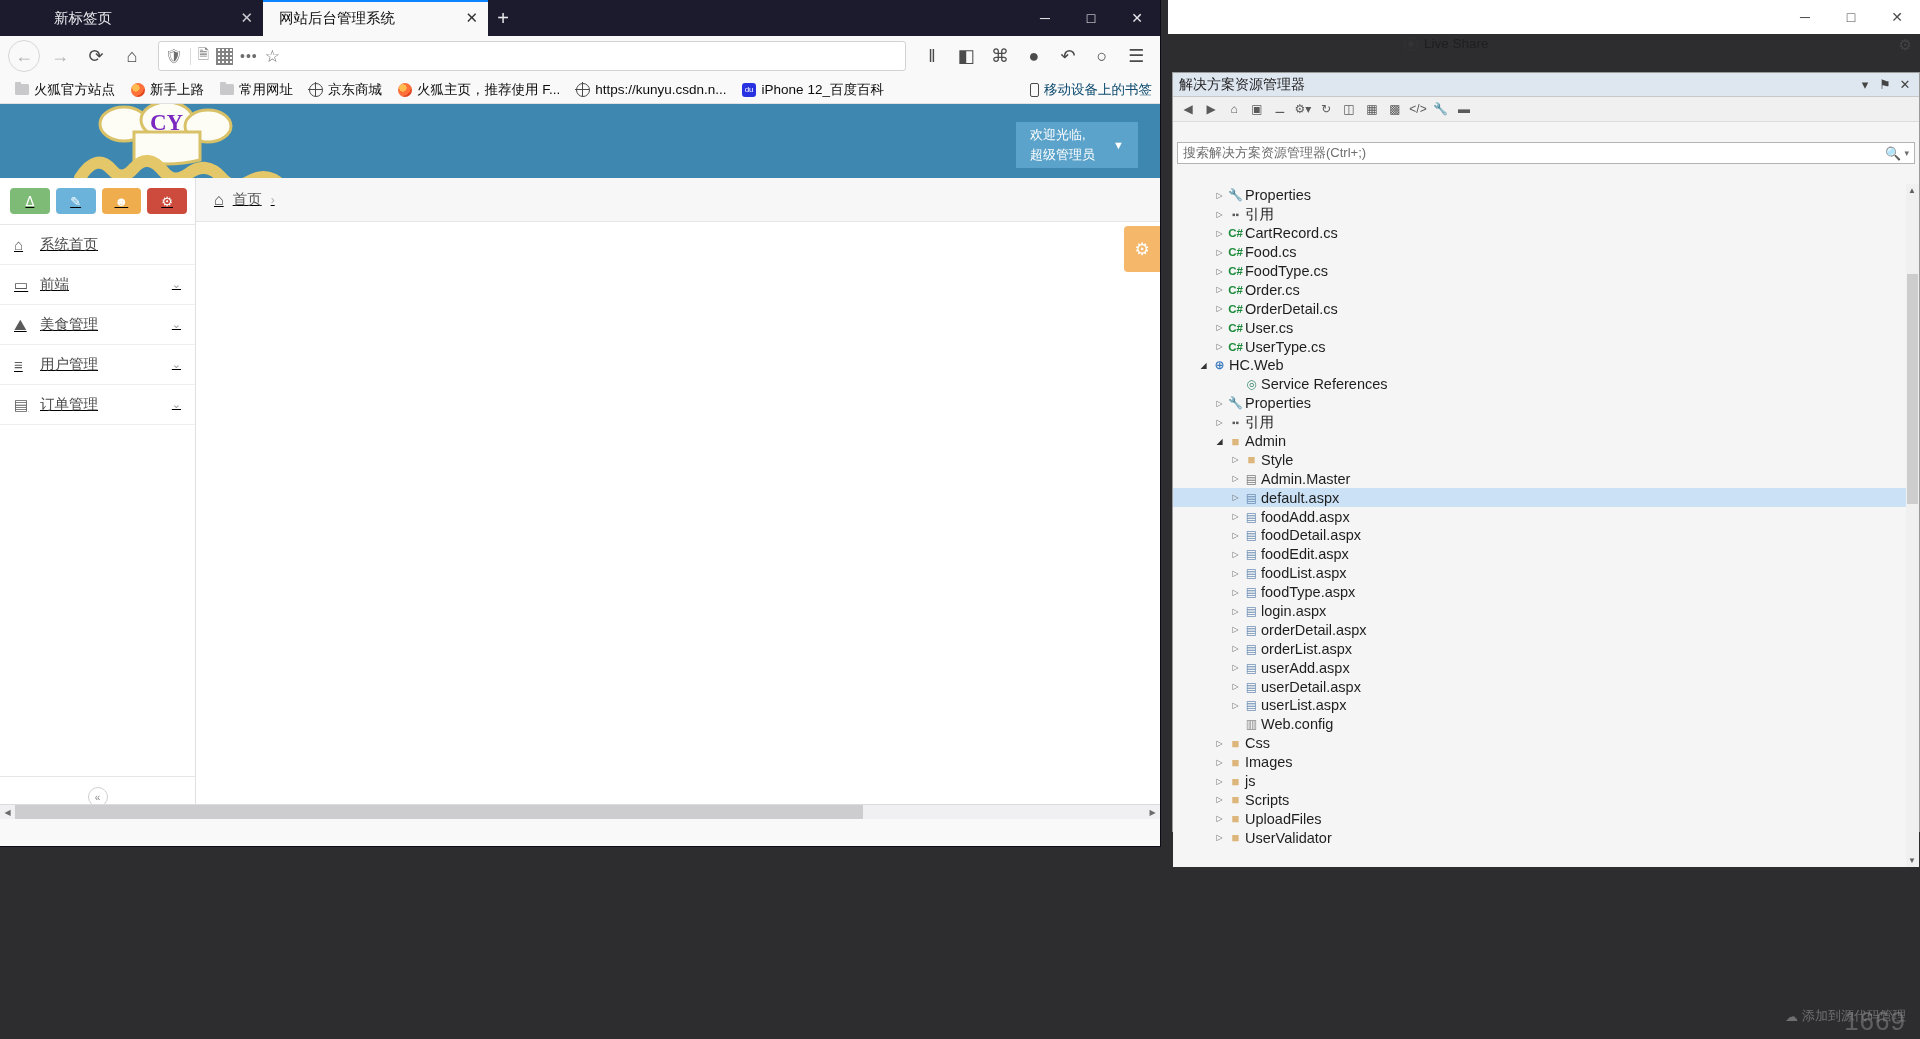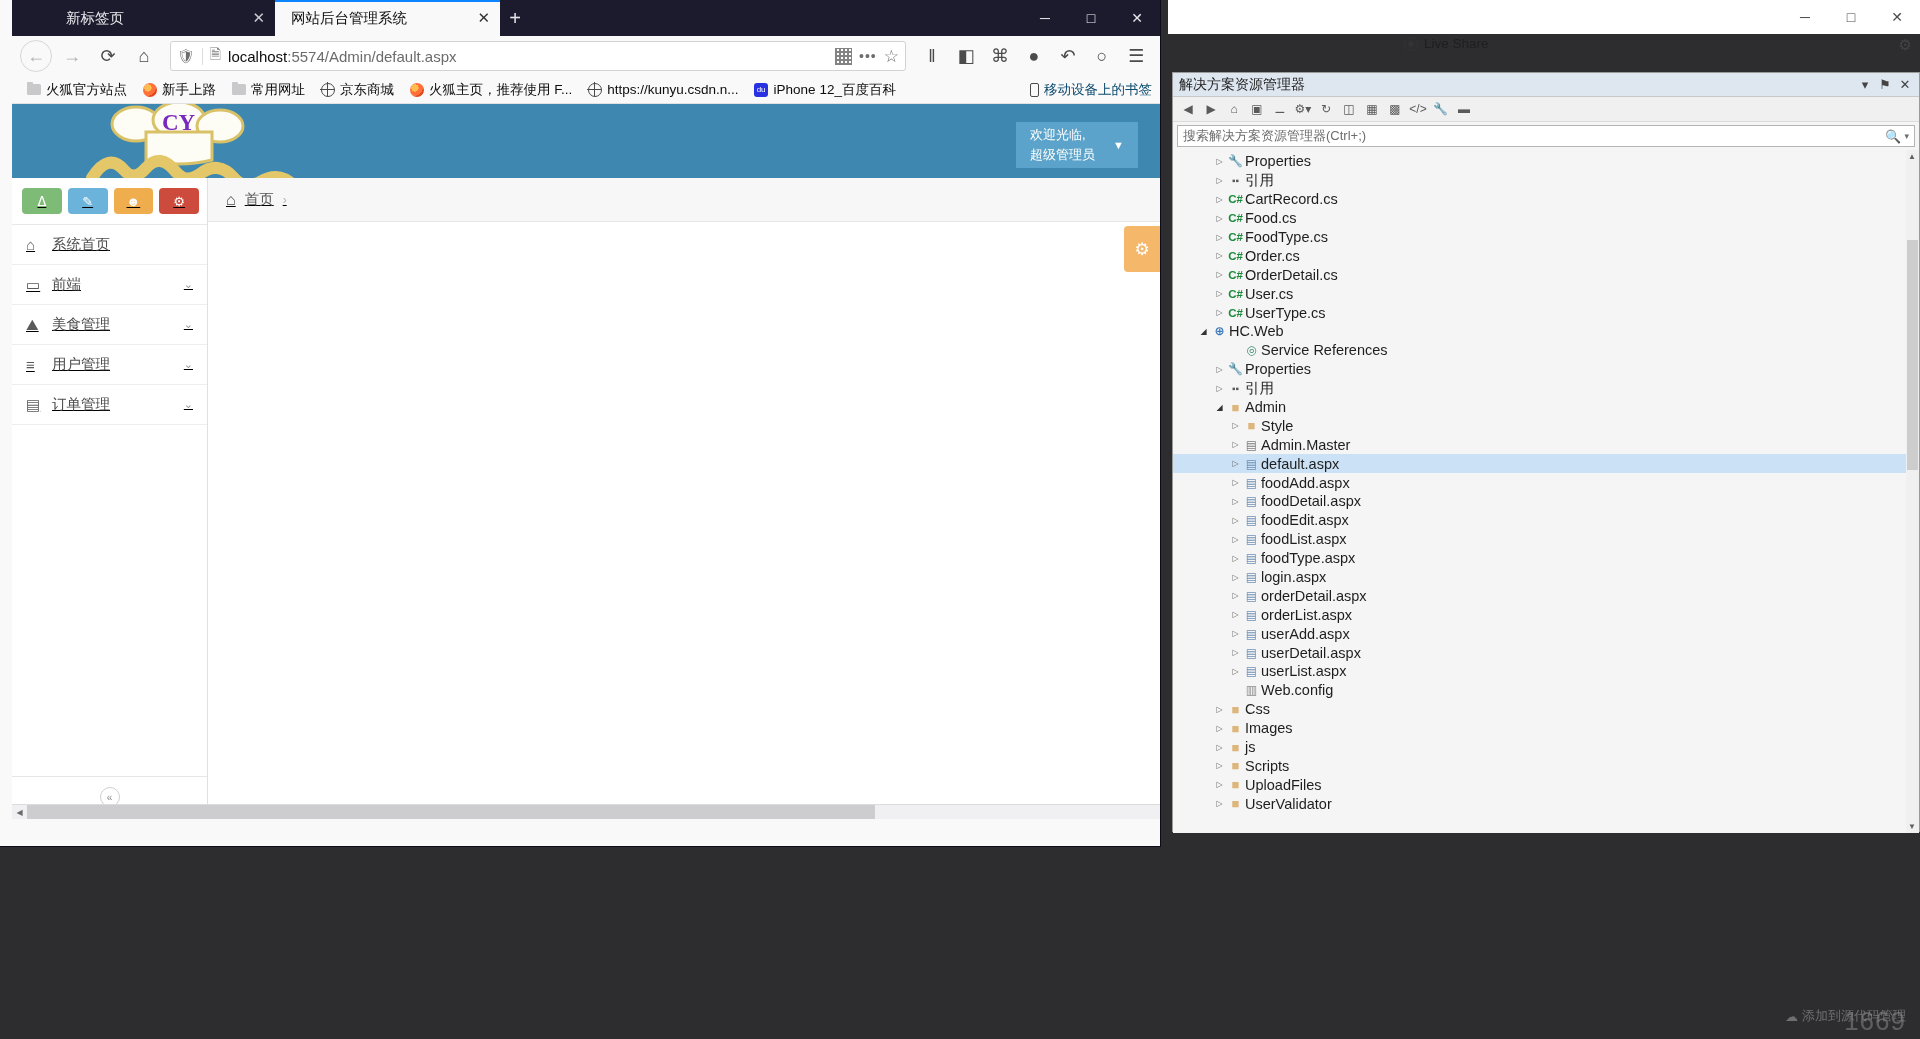--- a/index.html
+++ b/index.html
@@ -25,21 +25,21 @@
   #se{ position:absolute; left:1172px; top:72px; width:748px; height:760px;
       background:#f5f5f5; border:1px solid #9a9a9a; }
   #se-title{ height:24px; background:#dee6f0; display:flex; align-items:center;
       padding:0 6px; font-size:14px; color:#1e1e1e; border-bottom:1px solid #c8c8c8;}
   #se-title .spacer{ flex:1; }
   #se-title .tbtn{ width:16px; text-align:center; font-size:13px; color:#444; margin-left:4px;}
   #se-toolbar{ height:25px; background:#f0f0f0; display:flex; align-items:center;
       gap:3px; padding:0 5px; border-bottom:1px solid #dcdcdc;}
   .tb-i{ width:20px;height:19px;display:flex;align-items:center;justify-content:center;
       font-size:12px;color:#5a5a5a;}
-  #se-search{ height:22px; margin:3px 4px; background:#fff; border:1px solid #b4b4b4;
+  #se-search{ height:22px; margin:20px 4px; background:#fff; border:1px solid #b4b4b4;
       display:flex; align-items:center; padding:7px 5px; font-size:13px; color:#6d6d6d;}
   #se-search .sp{flex:1;}
   #se-tree{ position:relative; height:683px; overflow:hidden; background:#f5f5f5;
       font-size:14.5px; color:#1e1e1e; padding-top:2px;}
   .row{ height:18.9px; display:flex; align-items:center; white-space:nowrap; }
   .row.sel{ background:#cbe1f5; }
   .arrow{ width:13px; text-align:center; font-size:8px; color:#6d6d6d; flex:none;}
   .arrow.open{ color:#333; }
   .ico{ width:19px; flex:none; display:flex; align-items:center; justify-content:center;
       font-size:11px; font-weight:bold; }
@@ -56,21 +56,21 @@
   #se-thumb{ position:absolute; right:1px; top:90px; width:11px; height:230px; background:#cdcdcd;}
   #se-scroll .ar{ position:absolute;left:2px;font-size:8px;color:#606060;}
 
   #vs-watermark{ position:absolute; right:14px; bottom:14px; font-size:13px; color:#6f6f6f;
      display:flex; align-items:center; gap:4px;}
   #vs-watermark .big{ position:absolute; right:0; bottom:-12px; font-size:26px; color:#8f8f8f;
      opacity:.5; letter-spacing:1px;}
 
   
   #ff{ position:absolute; left:0; top:0; width:1160px; height:846px;
-      background:#f9f9fa; box-shadow:0 0 0 1px #0c0c18;padding-left:12px; }
+      background:#f9f9fa; box-shadow:0 0 0 1px #0c0c18; }
   #ff-tabbar{ height:36px; background:#1c1b2e; display:flex; align-items:flex-end;
       padding-left:38px; position:relative;}
   .tab{ height:36px; width:225px; display:flex; align-items:center; padding:0 10px 0 16px;
       color:#e8e8ec; font-size:14.5px; position:relative;}
   .tab.active{ background:#f9f9fa; color:#0c0c0d; }
   .tab.active:before{content:"";position:absolute;left:0;right:0;top:0;height:2px;background:#0a84ff;}
   .tab .tl{ flex:1; overflow:hidden; text-overflow:ellipsis; white-space:nowrap;}
   .tab .tx{ font-size:15px; opacity:.85; padding-left:8px;}
   #newtab{ width:30px;height:30px;display:flex;align-items:center;justify-content:center;
       color:#e8e8ec;font-size:20px;font-weight:300;margin-bottom:3px;}
@@ -464,21 +464,20 @@
   <div id="ff-nav">
     <div class="nbtn circ dim">←</div>
     <div class="nbtn dim">→</div>
     <div class="nbtn">⟳</div>
     <div class="nbtn">⌂</div>
 
     <div id="urlbar">
       <span class="sh">🛡</span>
       <span class="sep"></span>
       <span class="doc">🗎</span>
-      <span id="urltext"><b>localhost</b><span>:5574/Admin/default.aspx</span></span>
       <span class="qr"></span>
       <span class="sh" style="letter-spacing:1px;">•••</span>
       <span class="sh" style="font-size:17px;">☆</span>
     </div>
 
     <div id="ff-right">
       <div class="nbtn">‖</div>
       <div class="nbtn">◧</div>
       <div class="nbtn">⌘</div>
       <div class="nbtn">●</div>

